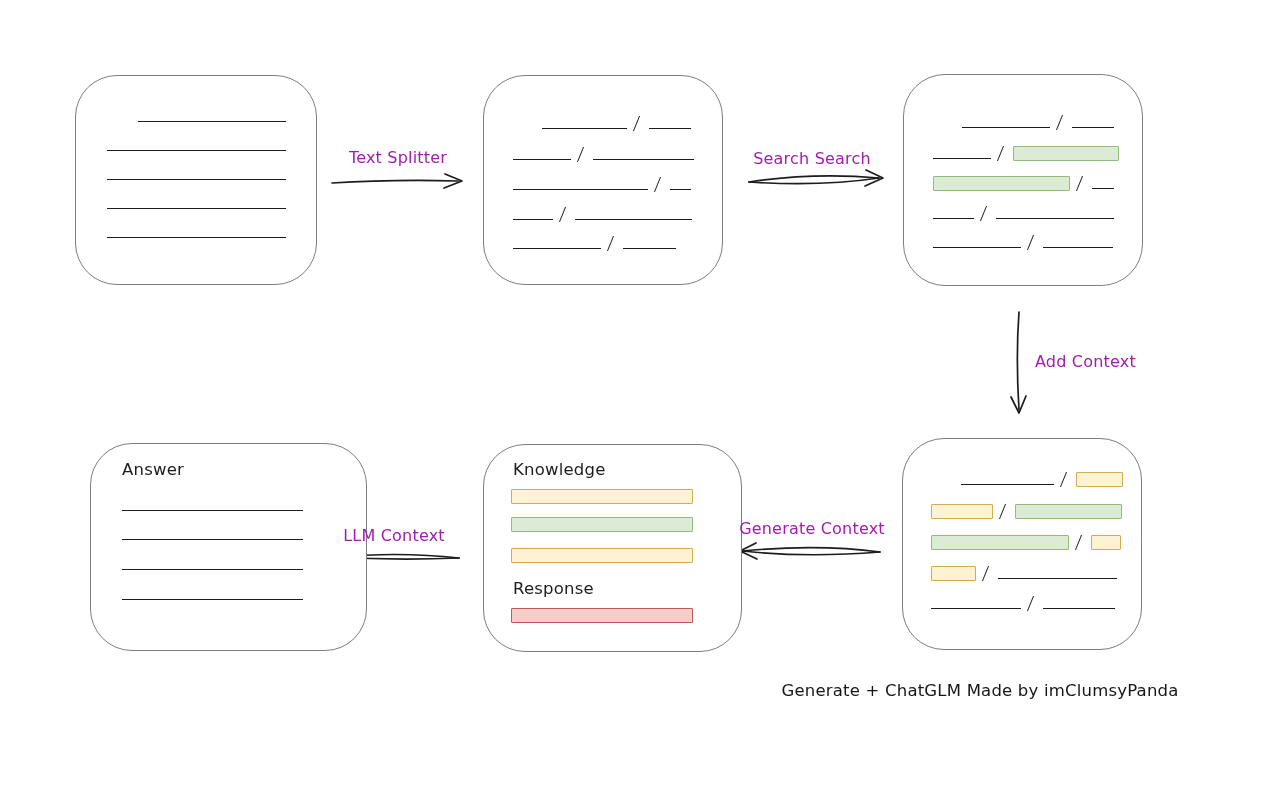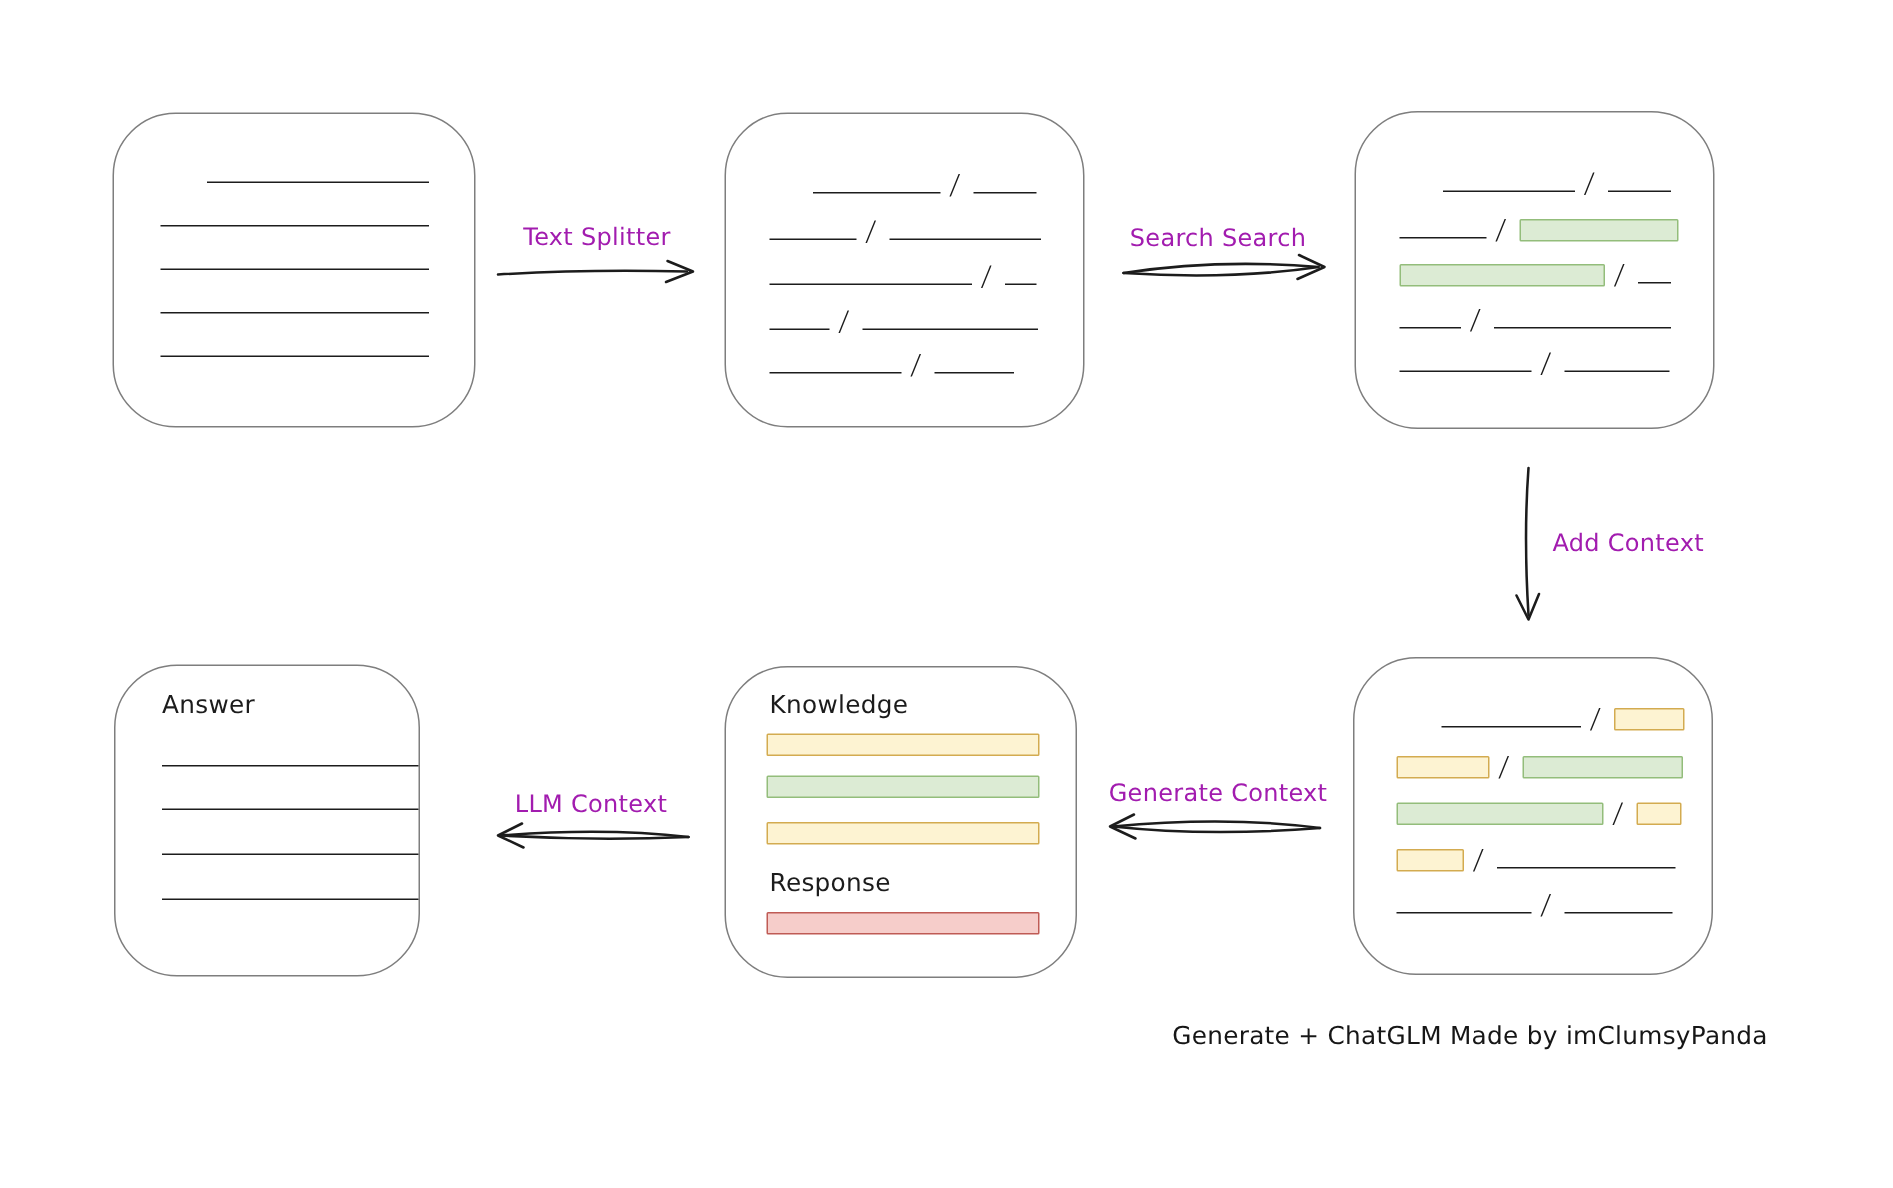--- a/index.html
+++ b/index.html
@@ -156,42 +156,42 @@
         <div class="slash"></div>
         <div class="seg-line" style="width: 119px;"></div>
       </div>
       <div class="row" style="margin-left: 28px; margin-top: 12px;">
         <div class="seg-line" style="width: 90px;"></div>
         <div class="slash"></div>
         <div class="seg-line" style="width: 72px;"></div>
       </div>
     </div>
 
-  <div class="box" style="left:483px;top:444px;width:235px;height:208px">
+  <div class="box" style="left:483px;top:444px;width:259px;height:208px">
       <div class="row label-row" style="margin-left: 29px; margin-top: 14px;">
         <div class="in-label">Knowledge</div>
       </div>
       <div class="row" style="margin-left: 27px; margin-top: 7px;">
         <div class="seg-rect yellow" style="width: 182px;"></div>
       </div>
       <div class="row" style="margin-left: 27px; margin-top: 10px;">
         <div class="seg-rect green" style="width: 182px;"></div>
       </div>
       <div class="row" style="margin-left: 27px; margin-top: 13px;">
         <div class="seg-rect yellow" style="width: 182px;"></div>
       </div>
       <div class="row label-row" style="margin-left: 29px; margin-top: 15px;">
         <div class="in-label">Response</div>
       </div>
       <div class="row" style="margin-left: 27px; margin-top: 7px;">
         <div class="seg-rect red" style="width: 182px;"></div>
       </div>
     </div>
 
-  <div class="box" style="left:76px;top:443px;width:204px;height:208px">
+  <div class="box" style="left:90px;top:443px;width:277px;height:208px">
       <div class="row label-row" style="margin-left: 31px; margin-top: 15px;">
         <div class="in-label">Answer</div>
       </div>
       <div class="row" style="margin-left: 31px; margin-top: 16px;">
         <div class="seg-line" style="width: 181px;"></div>
       </div>
       <div class="row" style="margin-left: 31px; margin-top: 11px;">
         <div class="seg-line" style="width: 181px;"></div>
       </div>
       <div class="row" style="margin-left: 31px; margin-top: 12px;">

